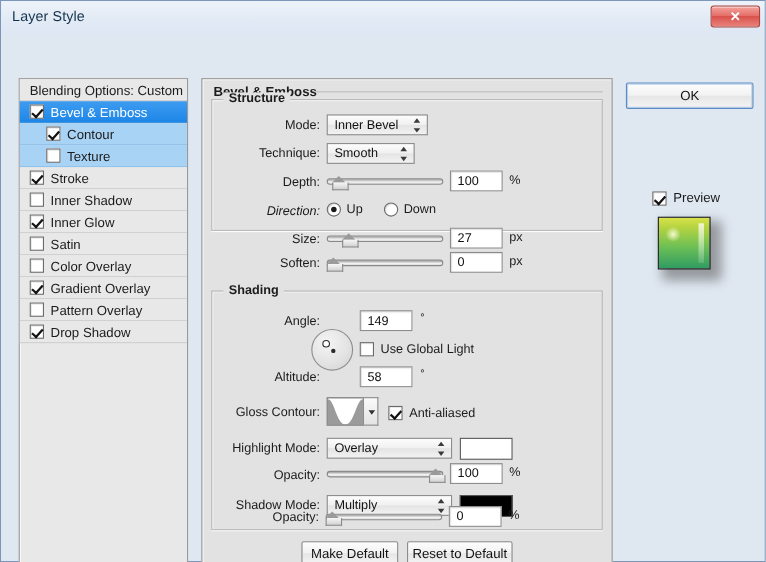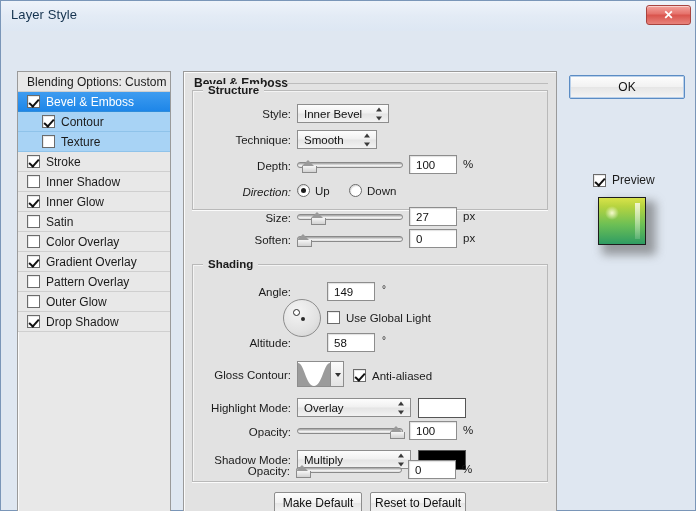--- a/index.html
+++ b/index.html
@@ -295,39 +295,35 @@
           </div>
           <div class="style-row">
             <span class="cbx on"></span>
             <span>Gradient Overlay</span>
           </div>
           <div class="style-row">
             <span class="cbx"></span>
             <span>Pattern Overlay</span>
           </div>
           <div class="style-row">
-            <span class="cbx"></span>
-            <span>Outer Glow</span>
-          </div>
-          <div class="style-row">
             <span class="cbx on"></span>
             <span>Drop Shadow</span>
           </div>
         </div>
     </div>
 
     <div id="main-area">
 
       <div class="section-title" style="left:10px; top:4px;">Bevel &amp; Emboss</div>
       <div class="section-line" style="left:102px; right:8px; top:11px;"></div>
 
       <div class="group" style="left:8px; top:18px; right:8px; height:120px;">
         <div class="legend">Structure</div>
 
-        <div class="lbl" style="left:10px; top:17px; width:88px;">Style:</div>
+        <div class="lbl" style="left:10px; top:17px; width:88px;">Mode:</div>
         <div class="dropdown" style="left:104px; top:13px; width:92px;">
           <span>Inner Bevel</span>
           <span class="spin"></span>
         </div>
 
         <div class="lbl" style="left:10px; top:43px; width:88px;">Technique:</div>
         <div class="dropdown" style="left:104px; top:39px; width:80px;">
           <span>Smooth</span>
           <span class="spin"></span>
         </div>

